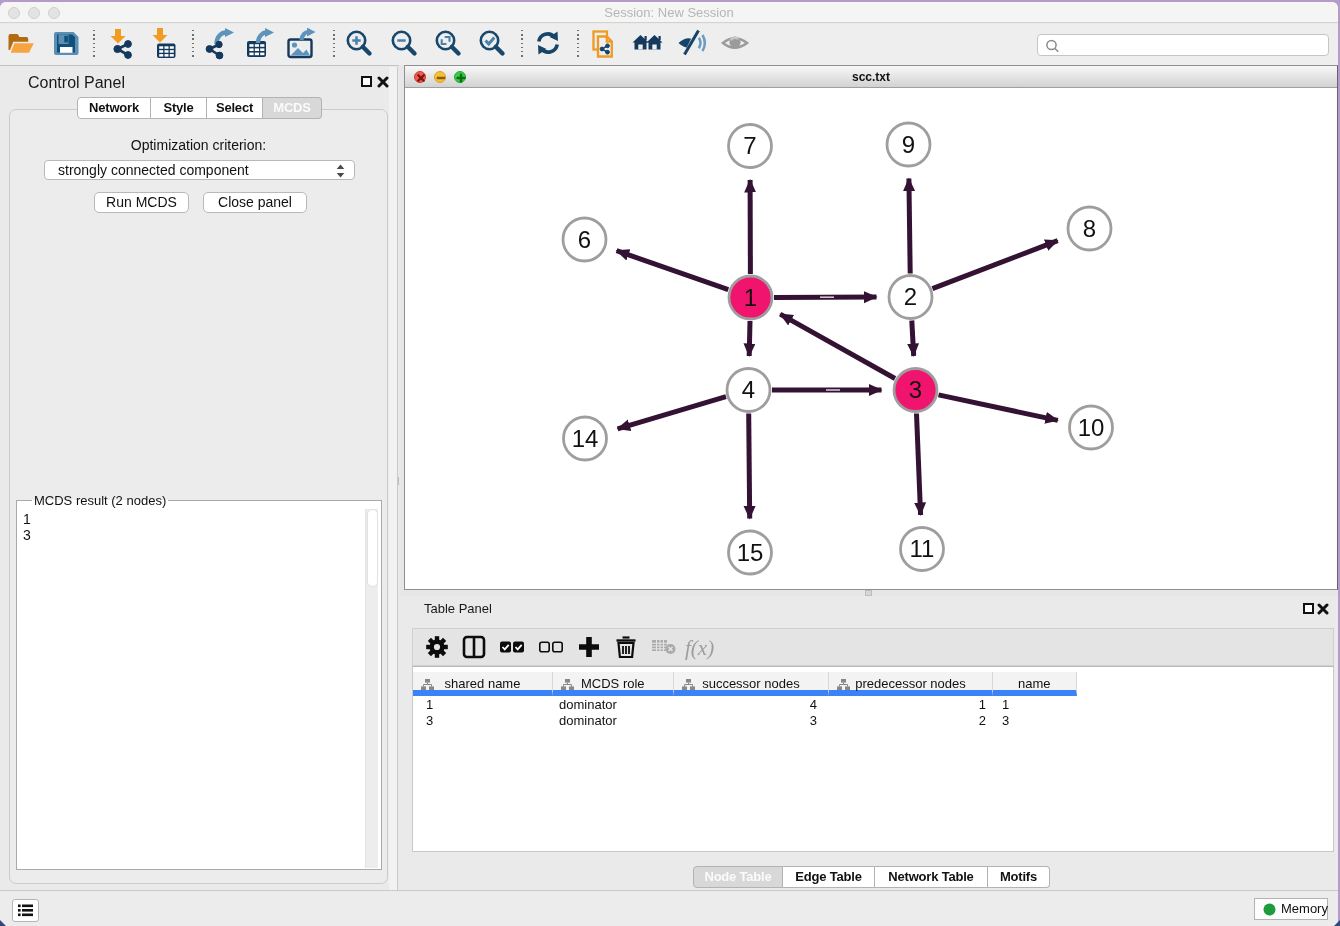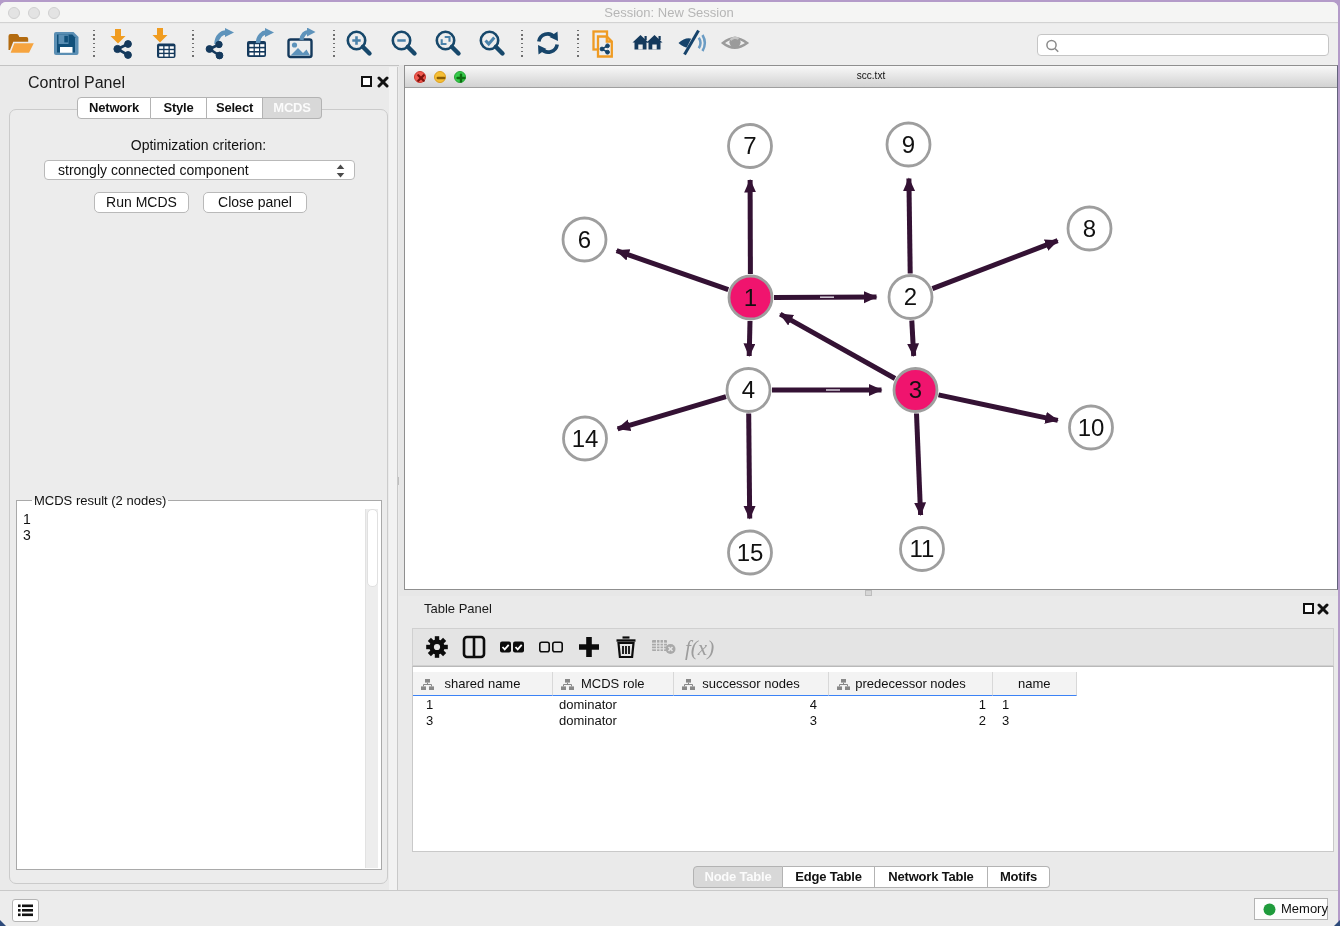--- a/index.html
+++ b/index.html
@@ -28,27 +28,27 @@
 fieldset{position:absolute;left:16px;top:426px;width:366px;height:377px;border:1px solid #a9a9a9;background:#fff}
 fieldset legend{font-size:13px;color:#111;margin-left:15px;padding:0 2px}
 #resbox{position:absolute;left:1px;top:1px;right:1px;bottom:1px;background:#fff;font-size:14px;line-height:15.5px;padding:3px 0 0 5px;color:#111}
 #resscroll{position:absolute;right:2px;top:0;width:13px;bottom:0;background:#ededed;border-left:1px solid #e2e2e2}
 #resthumb{position:absolute;left:1px;top:0;width:11px;height:78px;background:#fff;border:1px solid #e0e0e0;border-radius:5px}
 
 #mdi{position:absolute;left:399px;top:63px;width:939px;height:825px;background:#e7e7e7}
 #netwin{position:absolute;left:5px;top:0;width:934px;height:525px;background:#fff;border:1px solid #8f8f8f;border-right-color:#62627a}
 #nettitle{position:absolute;left:0;top:0;width:100%;height:22px;background:linear-gradient(#f8f8f8,#d2d2d2);border-bottom:1px solid #9f9f9f}
 .mtl{position:absolute;top:5px;width:12px;height:12px;border-radius:50%}
-#netname{position:absolute;top:4px;width:100%;text-align:center;font-size:10px;font-weight:400;color:#111}
+#netname{position:absolute;top:4px;width:100%;text-align:center;font-size:12px;font-weight:700;color:#111}
 
 #tpanel{position:absolute;left:399px;top:594px;width:939px;height:294px;background:#eaeaea}
 #tphead{position:absolute;left:25px;top:5px;font-size:13px;color:#1a1a1a}
 #ttool{position:absolute;left:13px;top:32px;width:922px;height:38px;background:#e4e4e4;border:1px solid #d0d0d0}
 #ttable{position:absolute;left:13px;top:70px;width:922px;height:186px;background:#fff;border:1px solid #c9c9c9;border-top:1px solid #b9b9b9}
-.th{position:absolute;top:5px;height:24px;background:#f3f3f3;border-right:1px solid #d8d8d8;border-bottom:1px solid #3b82f6;font-size:13px;color:#111;text-align:center;line-height:24px}
+.th{position:absolute;top:5px;height:24px;background:#f3f3f3;border-right:1px solid #d8d8d8;border-bottom:6px solid #3b82f6;font-size:13px;color:#111;text-align:center;line-height:24px}
 .trow{position:absolute;font-size:13px;color:#111;height:16px;line-height:16px}
 .btabs{position:absolute;top:270px;left:294px;display:flex;height:21px}
 
 #status{position:absolute;left:0;top:888px;width:1338px;height:36px;background:#ececec;border-top:1px solid #c9c9c9}
 #listbtn{position:absolute;left:12px;top:8px;width:27px;height:23px;background:#fff;border:1px solid #b5b5b5;border-radius:3px}
 #membtn{position:absolute;right:10px;top:7px;width:74px;height:22px;background:#fdfdfd;border:1px solid #b3b3b3;font-size:13px;color:#111;line-height:20px;padding-left:26px}
 svg{display:block}
 </style></head><body>
 <div id="win">
  <div id="titlebar">

